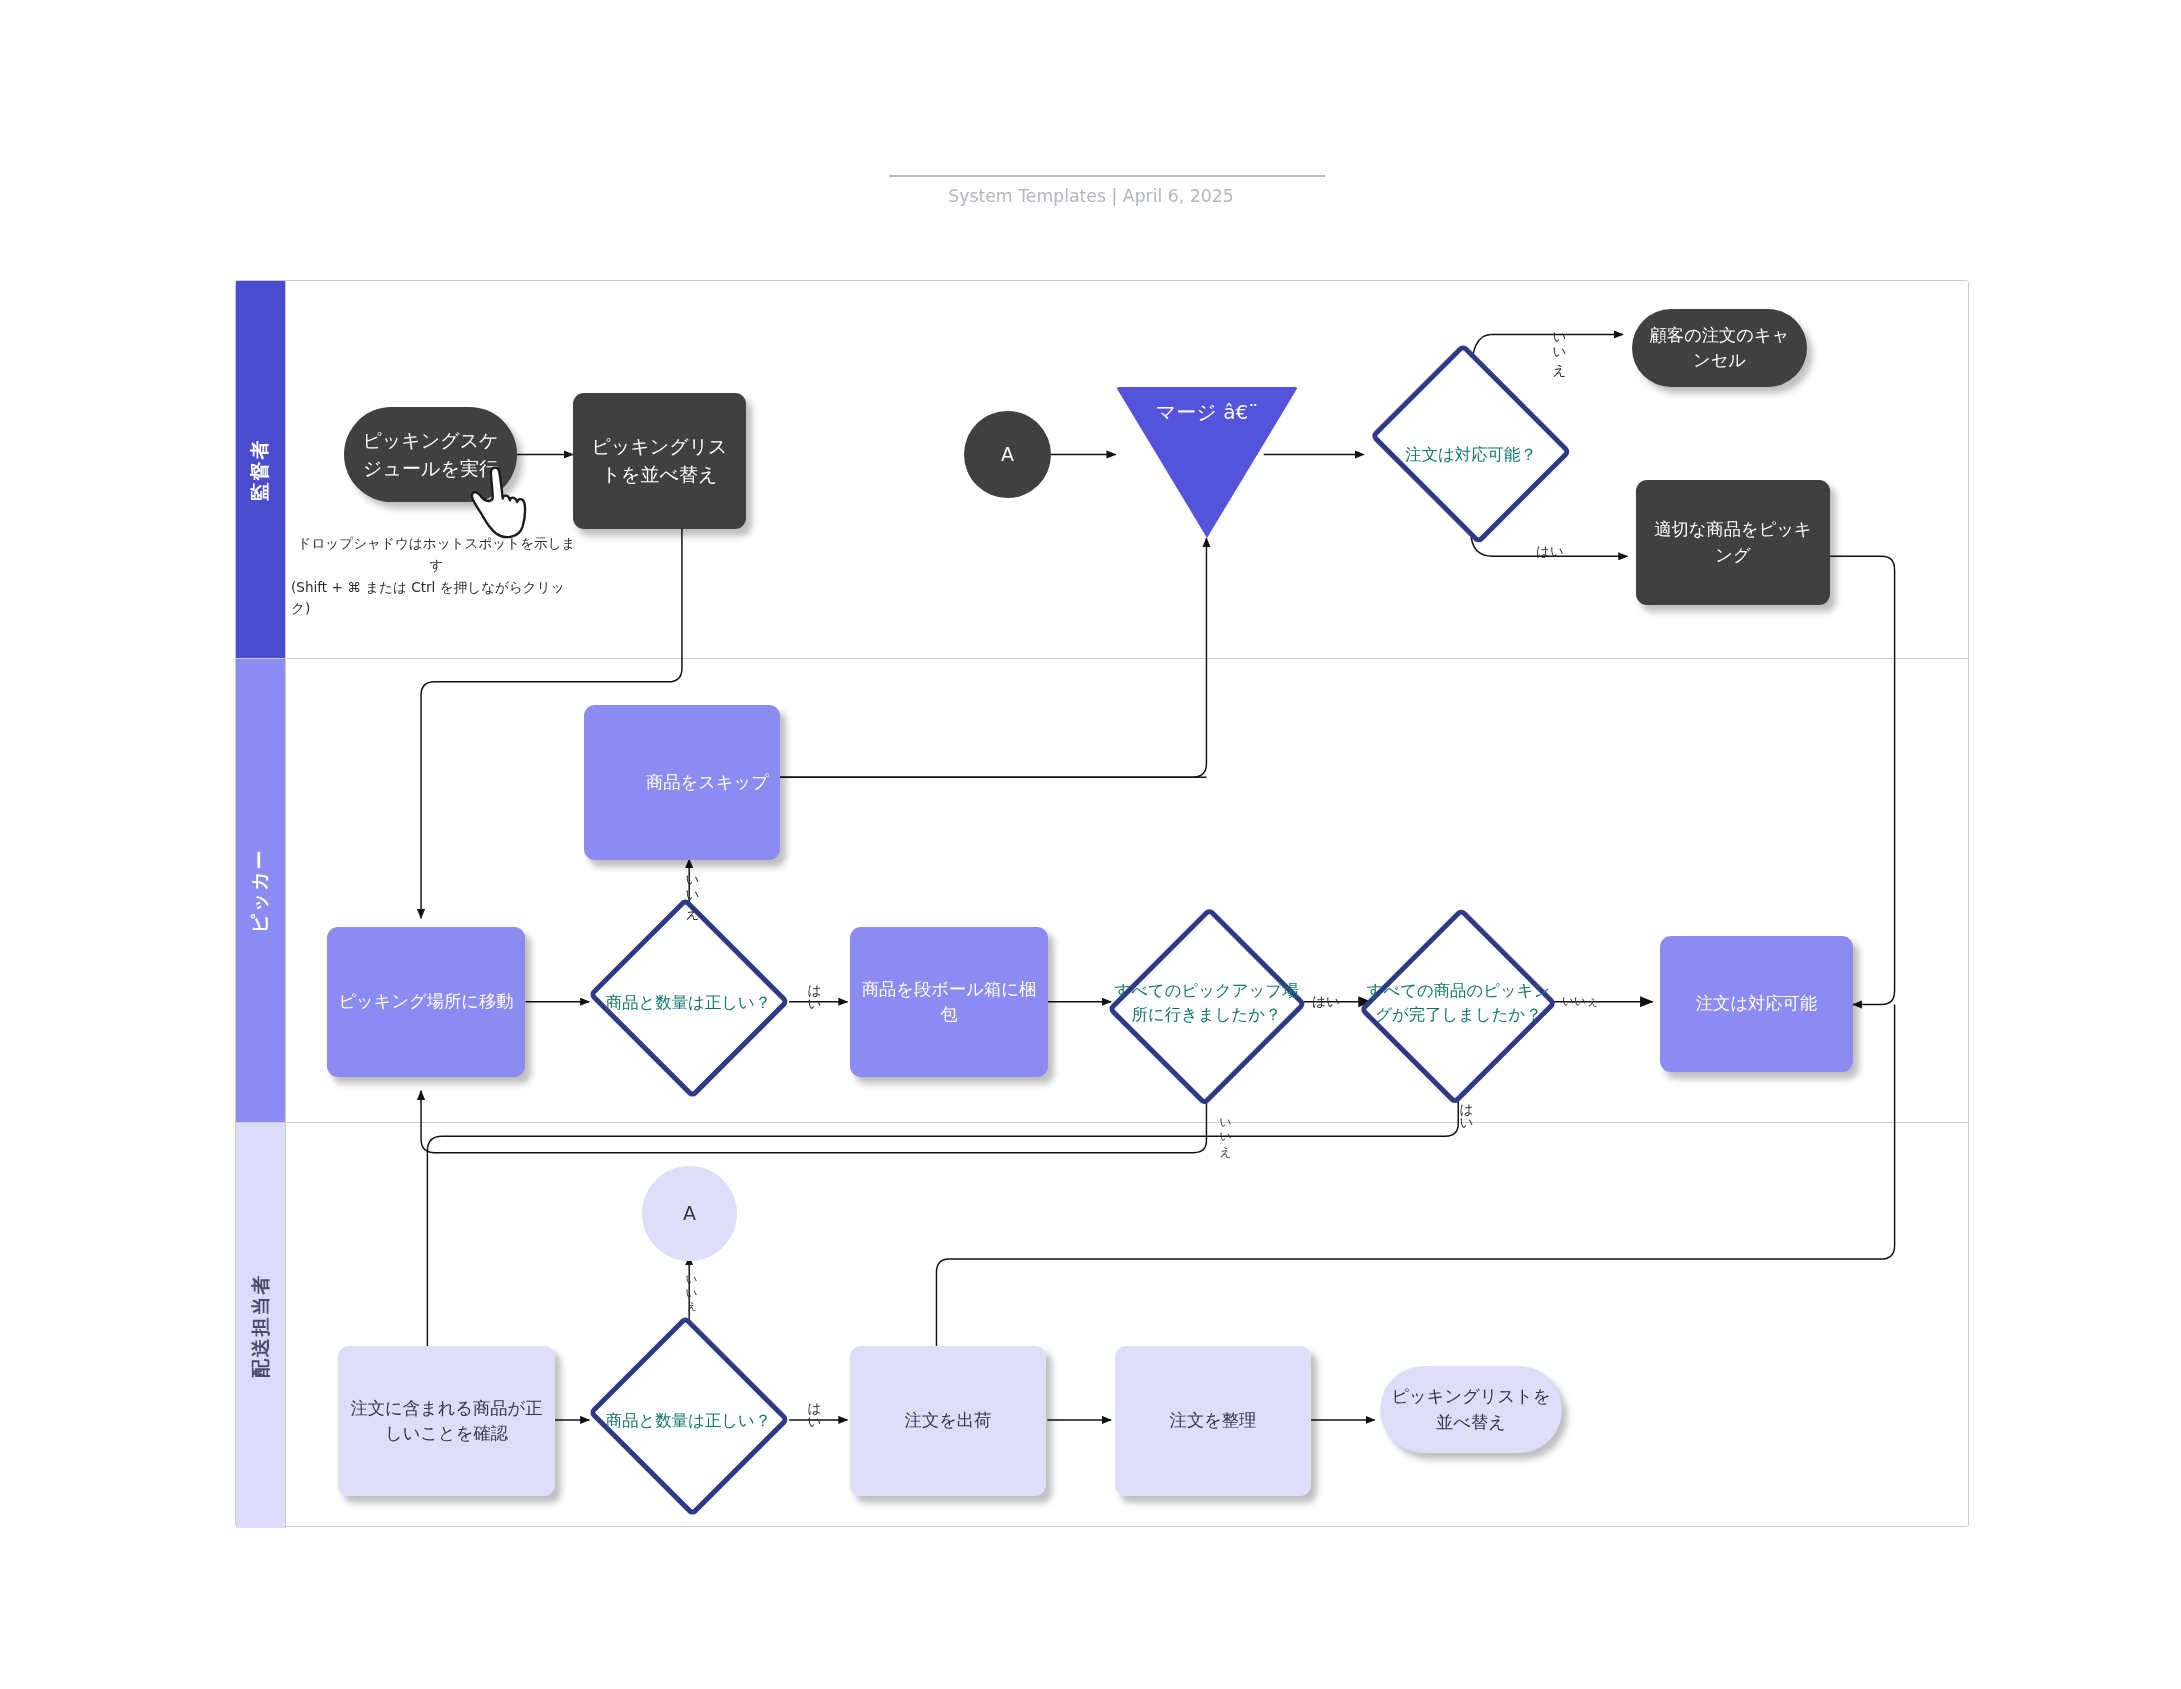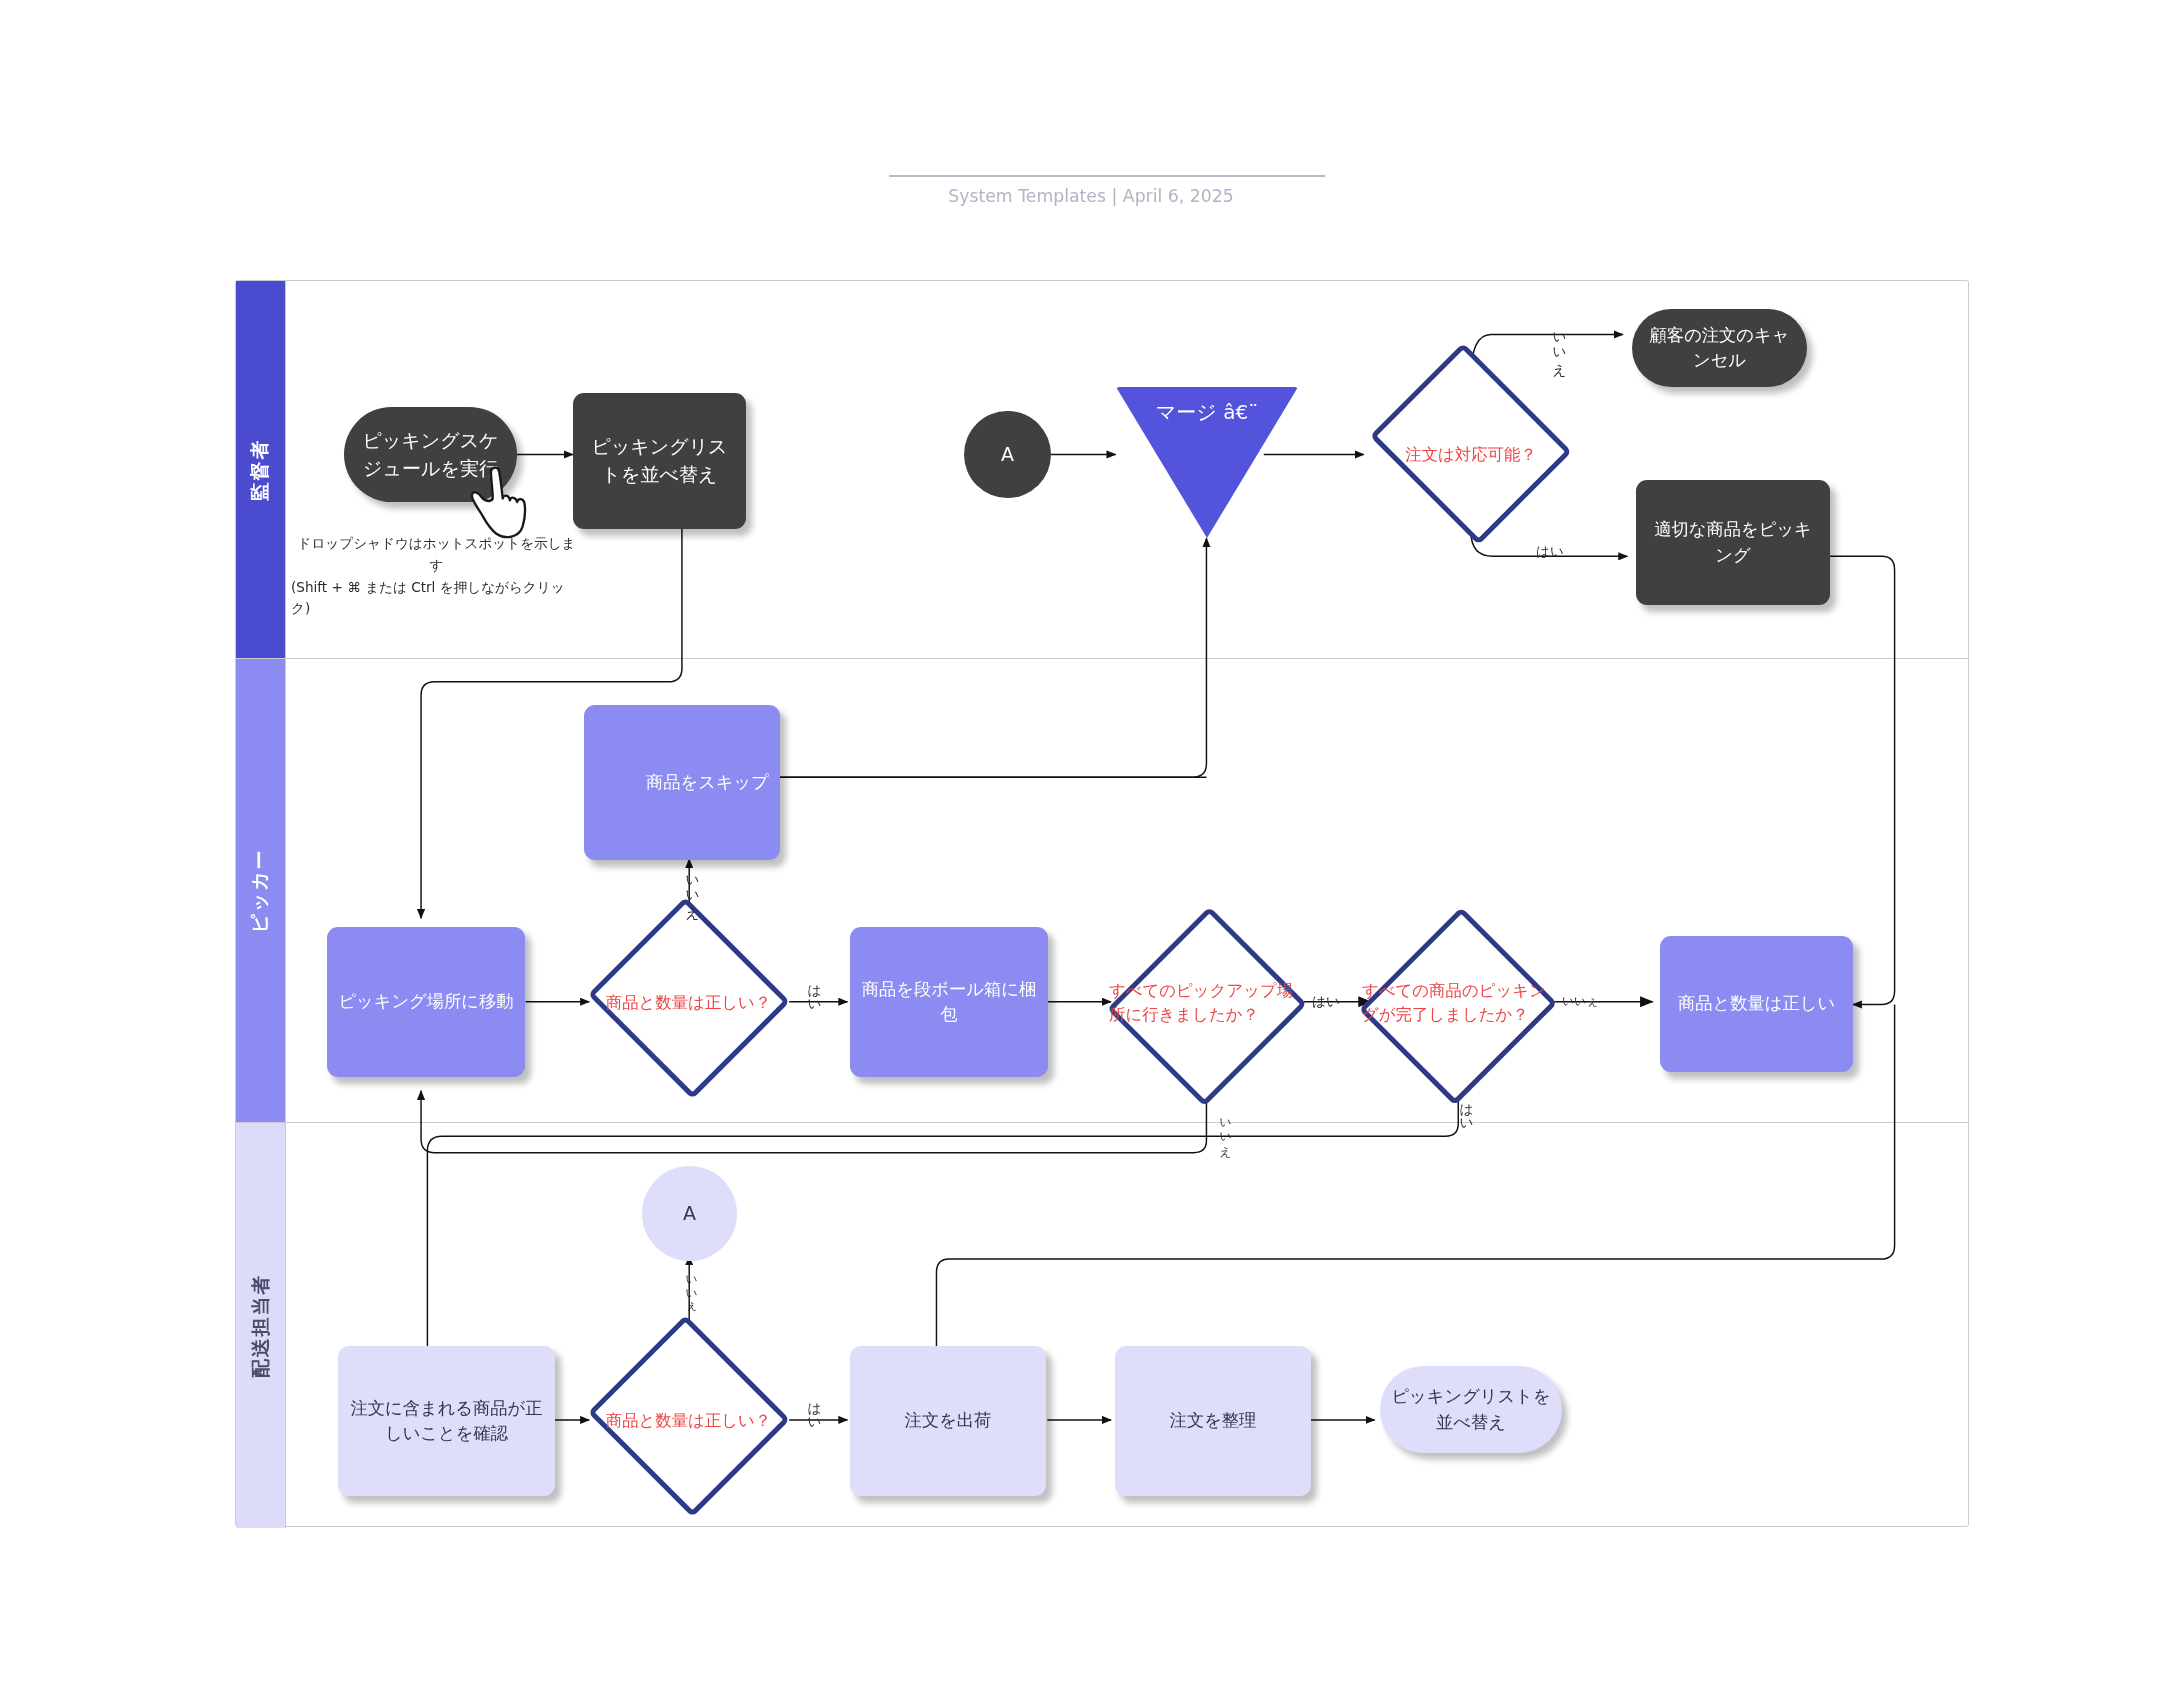--- a/index.html
+++ b/index.html
@@ -70,22 +70,22 @@
   
   .dec{position:absolute;z-index:5;}
   .dec .dshape{
     position:absolute;left:50%;top:50%;
     width:70.7%;height:70.7%;margin-left:-35.35%;margin-top:-35.35%;
     transform:rotate(45deg);
     border:5.5px solid #2e3a86;background:#fff;border-radius:6.4px;box-sizing:border-box;
   }
   .dec .dtxt{
     position:absolute;left:0;top:0;width:100%;height:100%;
-    display:flex;align-items:center;justify-content:center;
-    font-size:16.4px;color:#ef4444;line-height:1.45;
+    display:flex;align-items:center;justify-content:center;text-align:center;
+    font-size:16.4px;color:#0f766e;line-height:1.45;
   }
   
   #merge{position:absolute;z-index:5;}
   #merge .tri{
     position:absolute;left:0;top:0;width:100%;height:100%;
     background:#5353dc;
     clip-path:polygon(0 0,100% 0,50% 100%);
     border-radius:3.6px;
   }
   #merge .mtxt{
@@ -263,21 +263,21 @@
   <div class="dshape"></div>
   <div class="dtxt">すべてのピックアップ場所に行きましたか？</div>
 </div>
 
 <div class="dec" style="left:1362px;top:900px;width:193px;height:205px;">
   <div class="dshape"></div>
   <div class="dtxt">すべての商品のピッキングが完了しましたか？</div>
 </div>
 
 <div class="node proc tone-mid fs19" style="left:1660px;top:936px;width:193px;height:136px;">
-  <span class="lbl">商品と数量は正しい</span>
+  <span class="lbl">注文は対応可能</span>
 </div>
 
 <div class="node circ tone-light fs21" style="left:642px;top:1166px;width:95px;height:95px;">
   <span class="lbl">A</span>
 </div>
 
 <div class="node proc tone-light fs19" style="left:338px;top:1346px;width:217px;height:150px;">
   <span class="lbl">注文に含まれる商品が正しいことを確認</span>
 </div>
 

